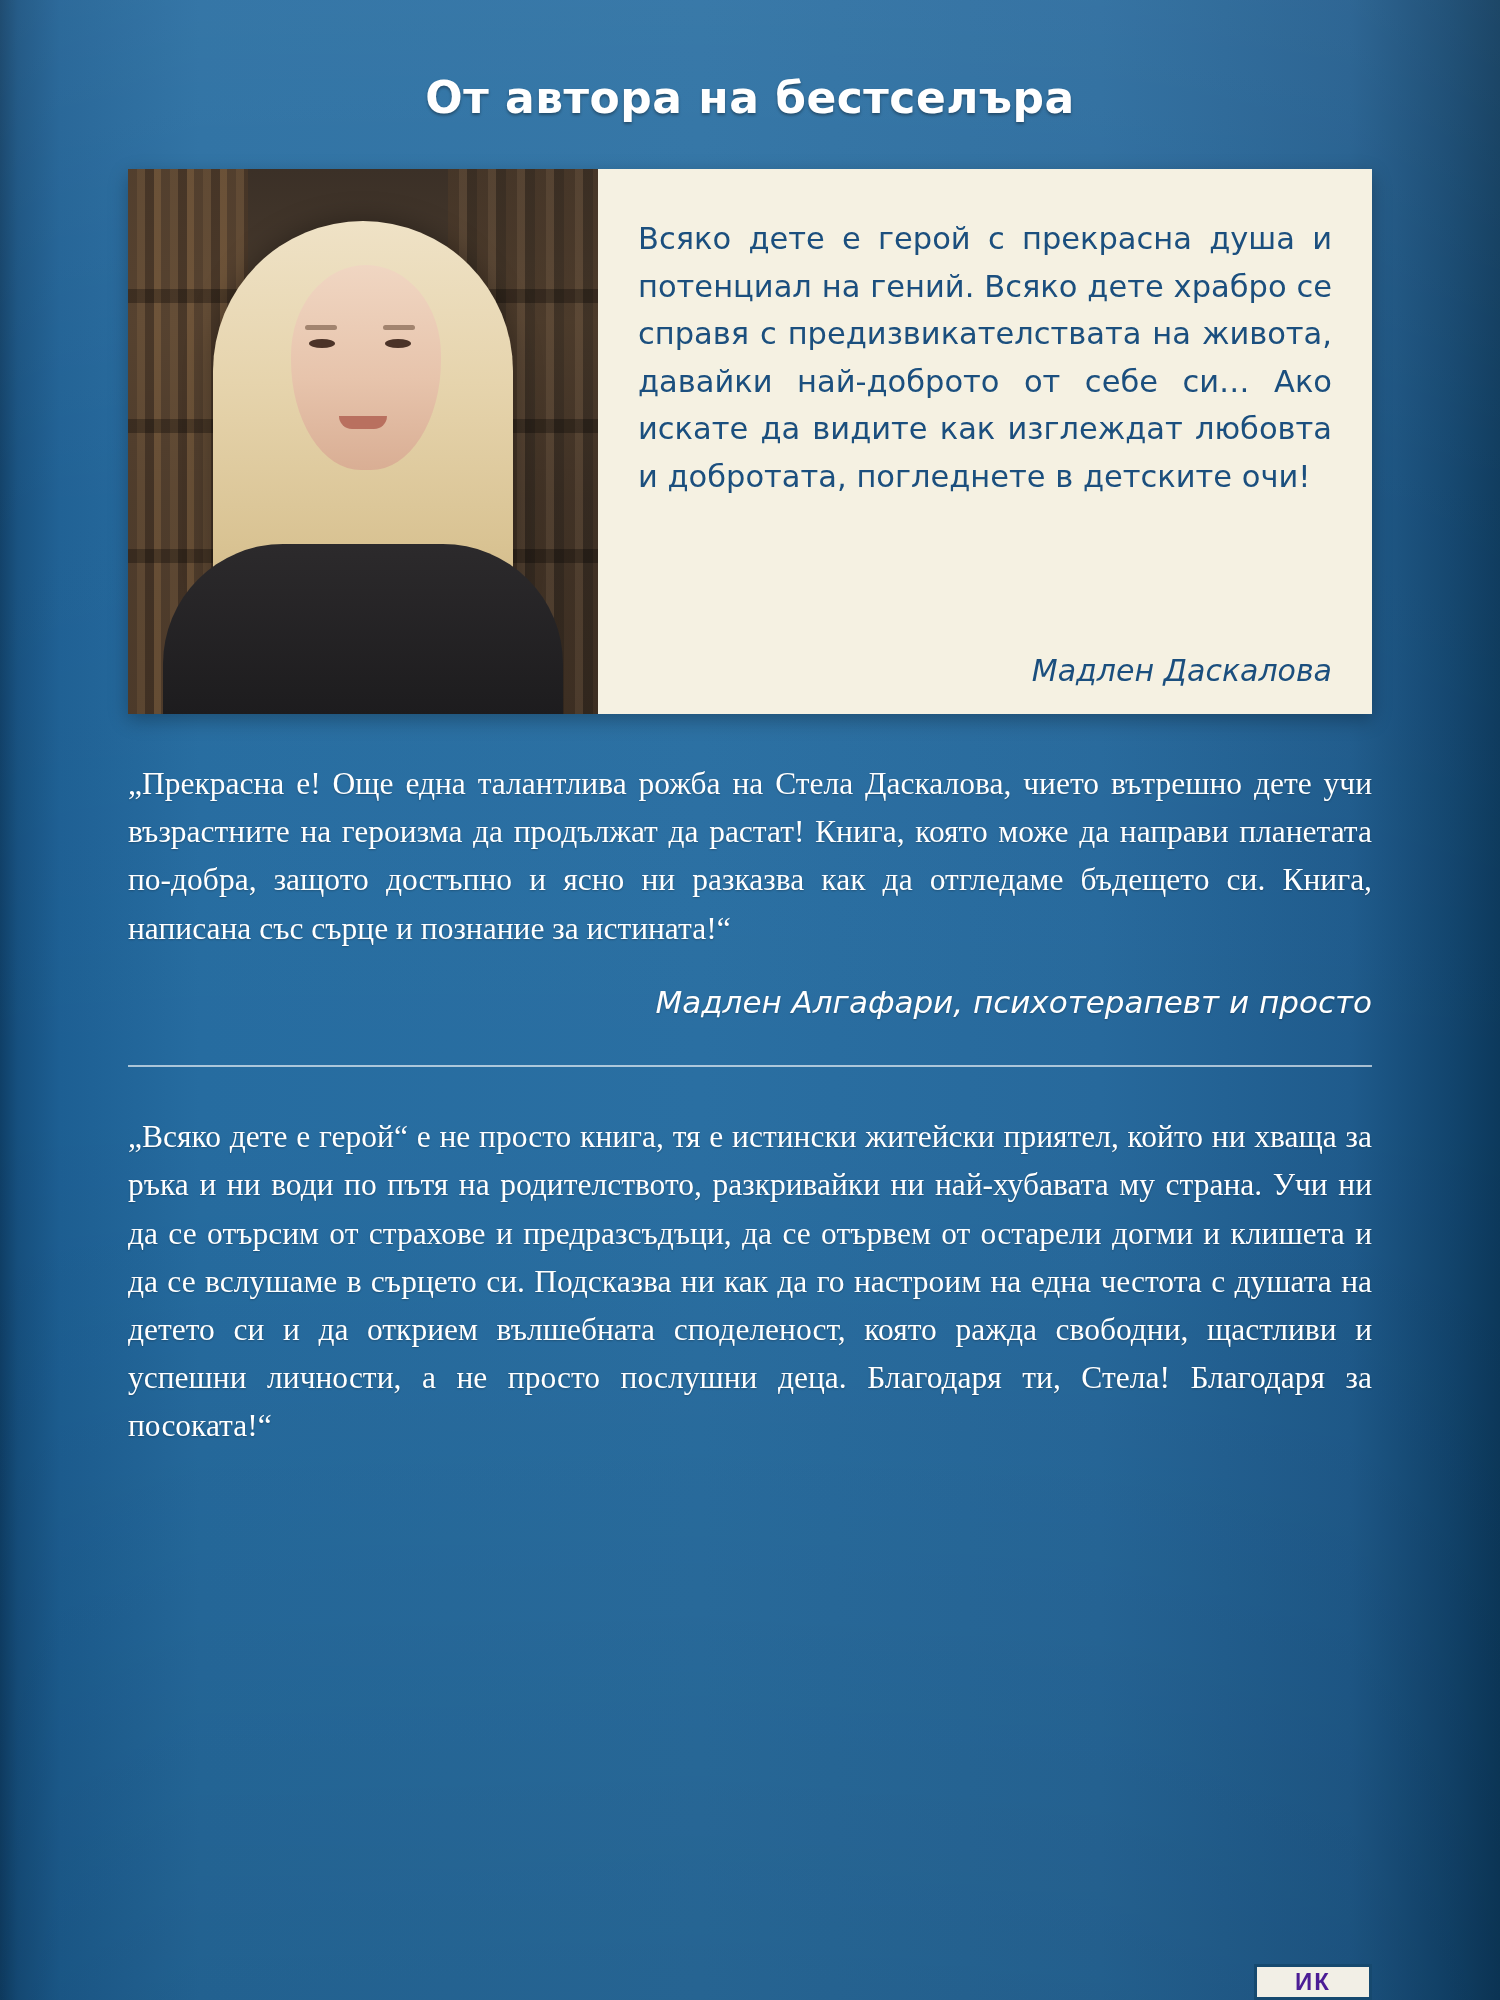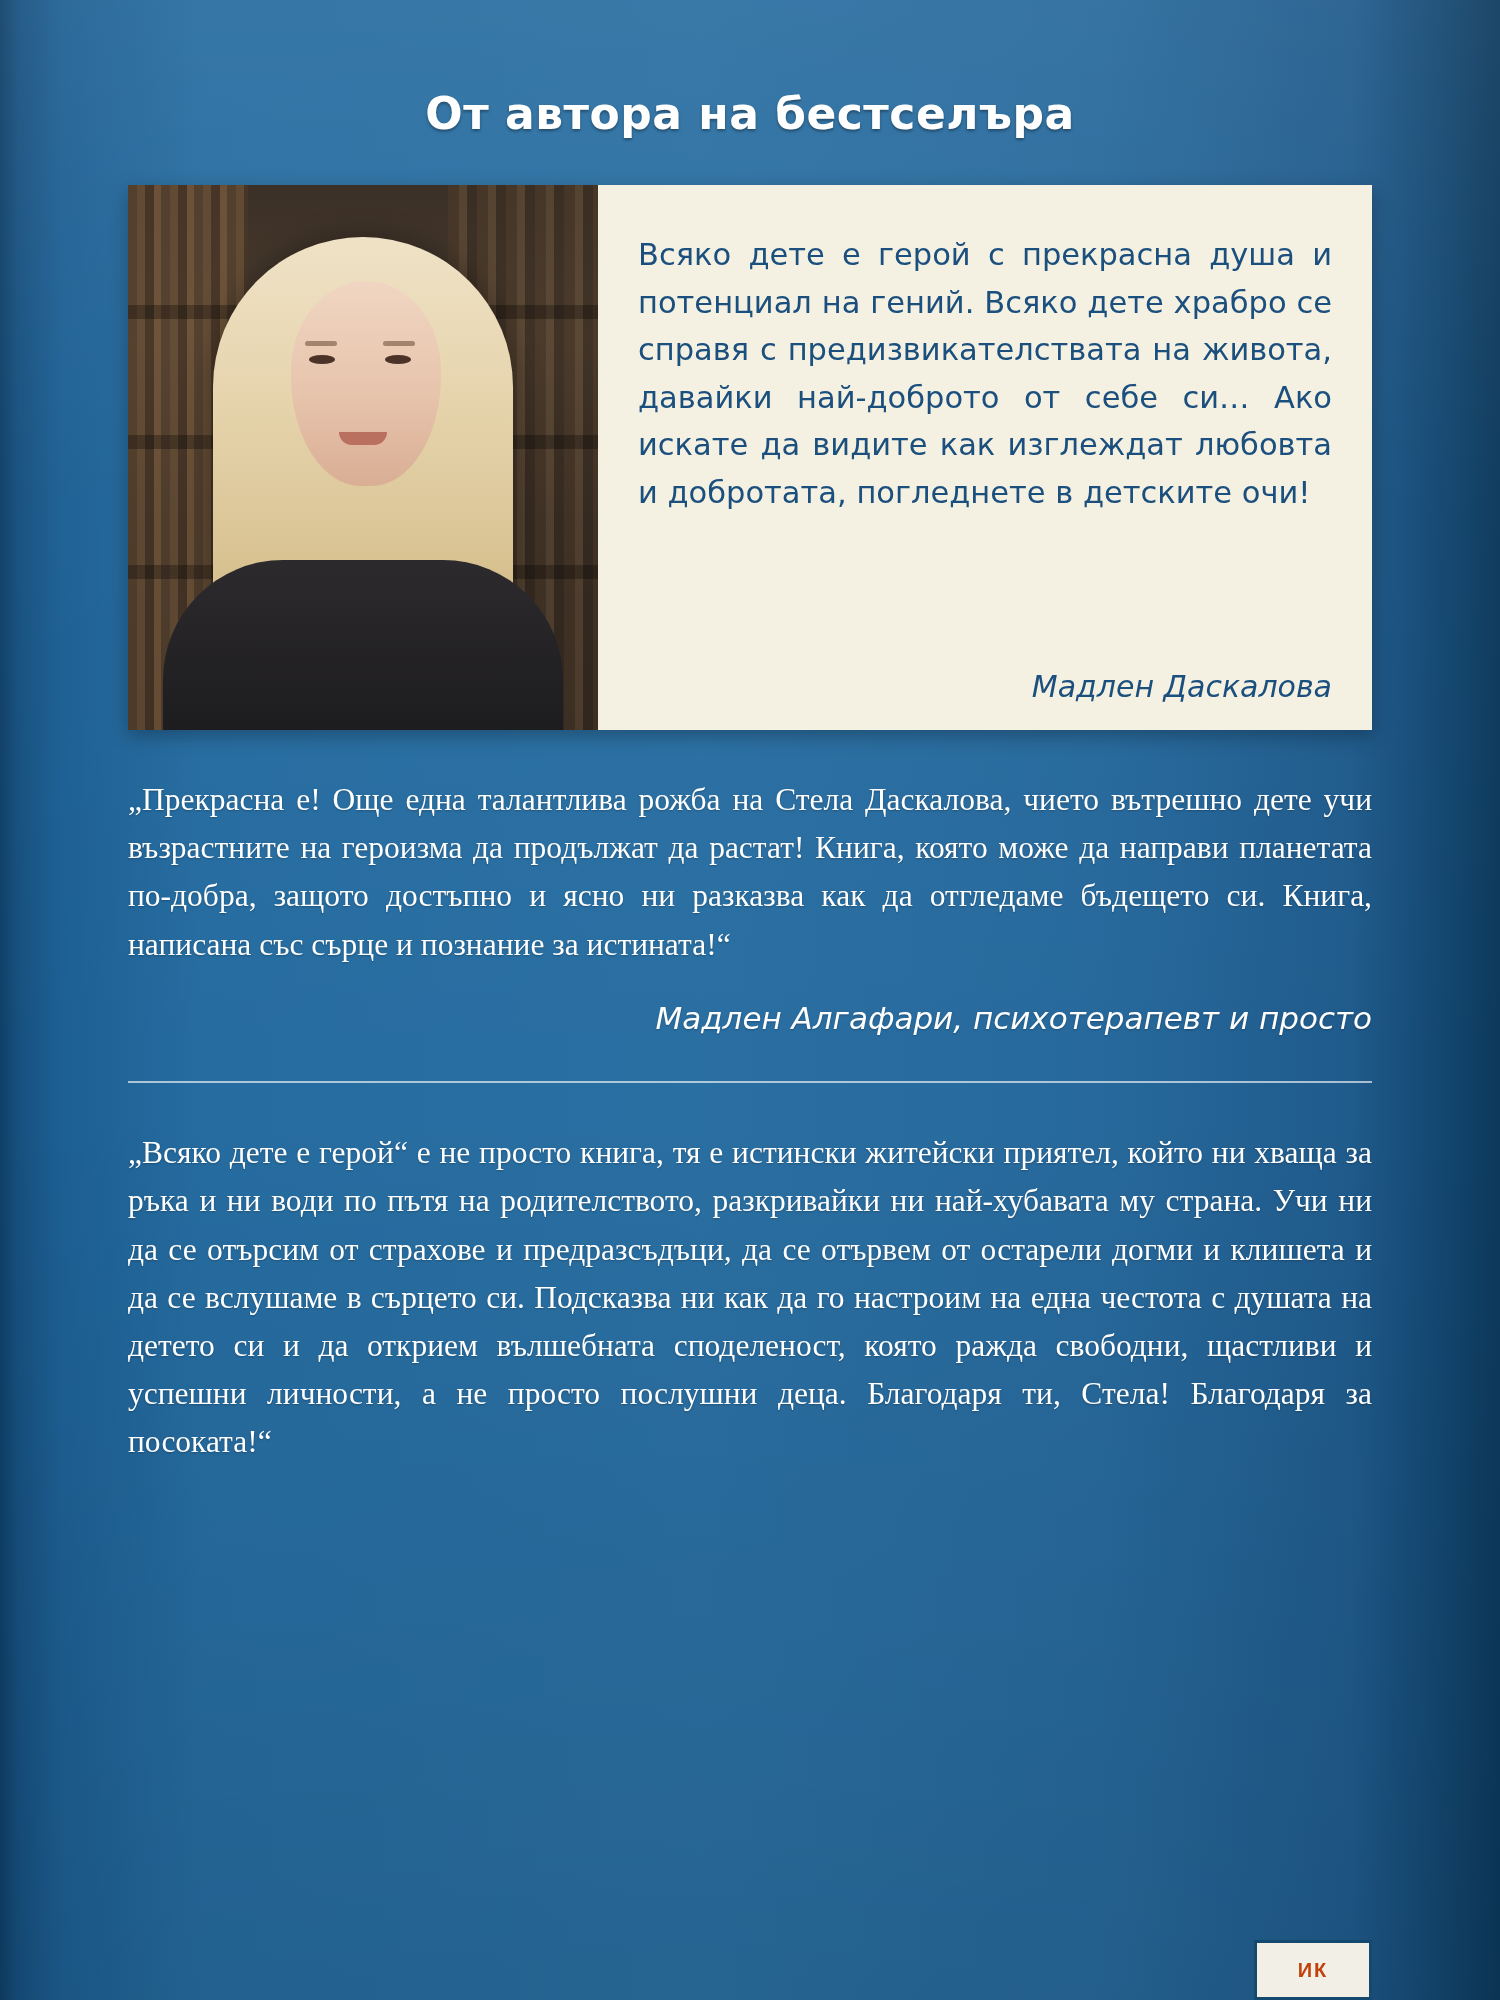--- a/index.html
+++ b/index.html
@@ -36,21 +36,21 @@
   .cover:before {
     
     content: "";
     position: absolute;
     inset: 0;
     background: linear-gradient(180deg, rgba(255,255,255,0.07) 0%, rgba(255,255,255,0.02) 25%, rgba(0,0,0,0.0) 55%, rgba(0,0,0,0.10) 100%);
     pointer-events: none;
   }
   .inner {
     position: relative;
-    padding: 16px 128px;
+    padding: 0 128px;
     box-sizing: border-box;
   }
 
   
   .headline {
     padding-top: 72px;
     text-align: center;
     color: #ffffff;
   }
   .headline .line1 {
@@ -226,26 +226,26 @@
     background: rgba(255,255,255,0.62);
     margin: 40px 0 34px 0;
   }
 
   
   .pub-mark {
     position: absolute;
     right: 128px;
     bottom: 0;
     width: 118px;
-    height: 60px;
+    height: 36px;
     background: #f2efe6;
-    color: #c2410c;
+    color: #4c1d95;
     font-family: "Liberation Sans", sans-serif;
     font-weight: bold;
-    font-size: 20px;
+    font-size: 24px;
     letter-spacing: 2px;
     display: flex;
     align-items: center;
     justify-content: center;
     border: 3px solid #16496f;
     box-sizing: border-box;
   }
 </style>
 </head>
 <body>

